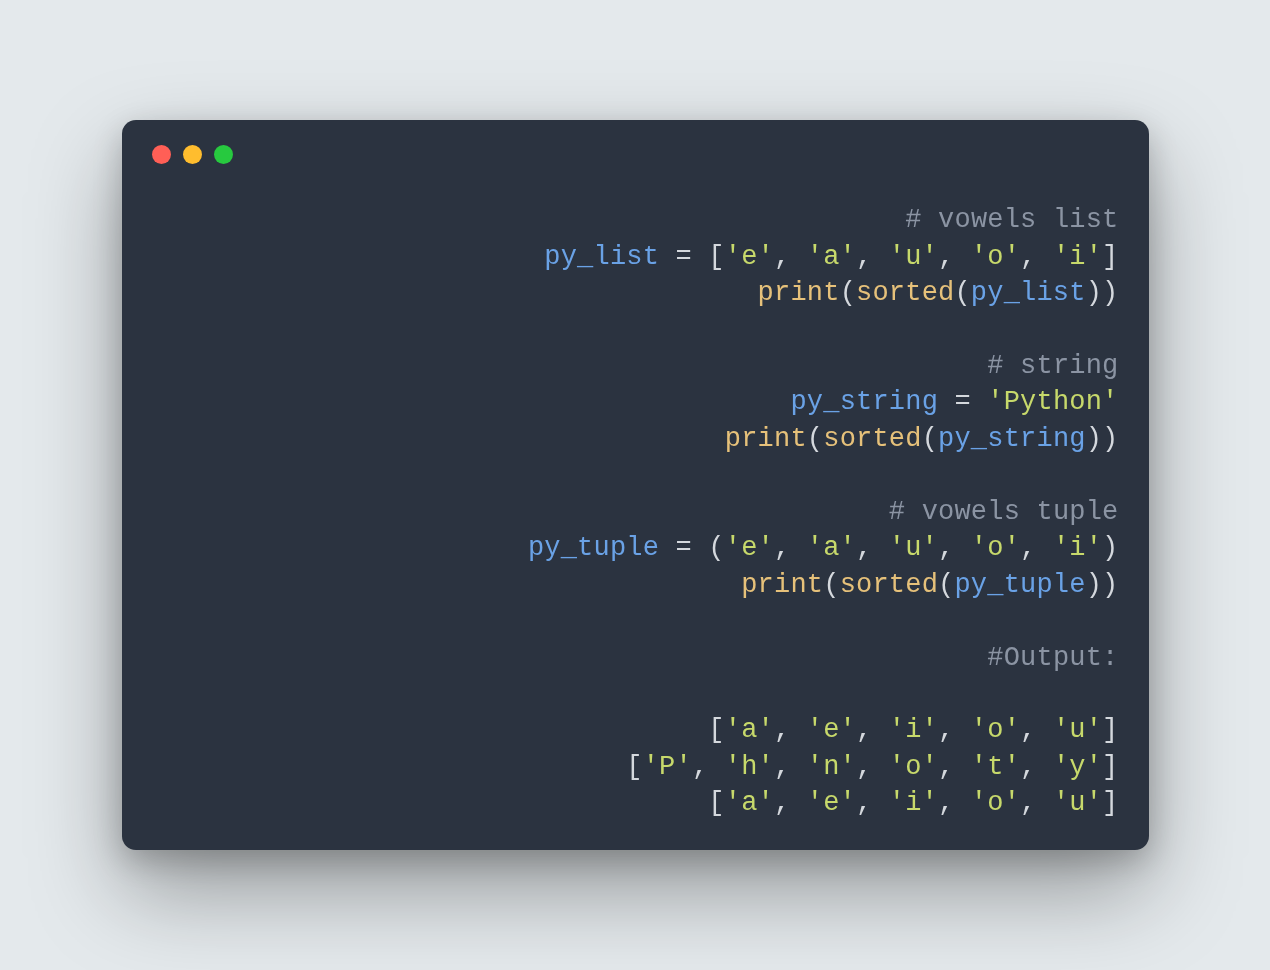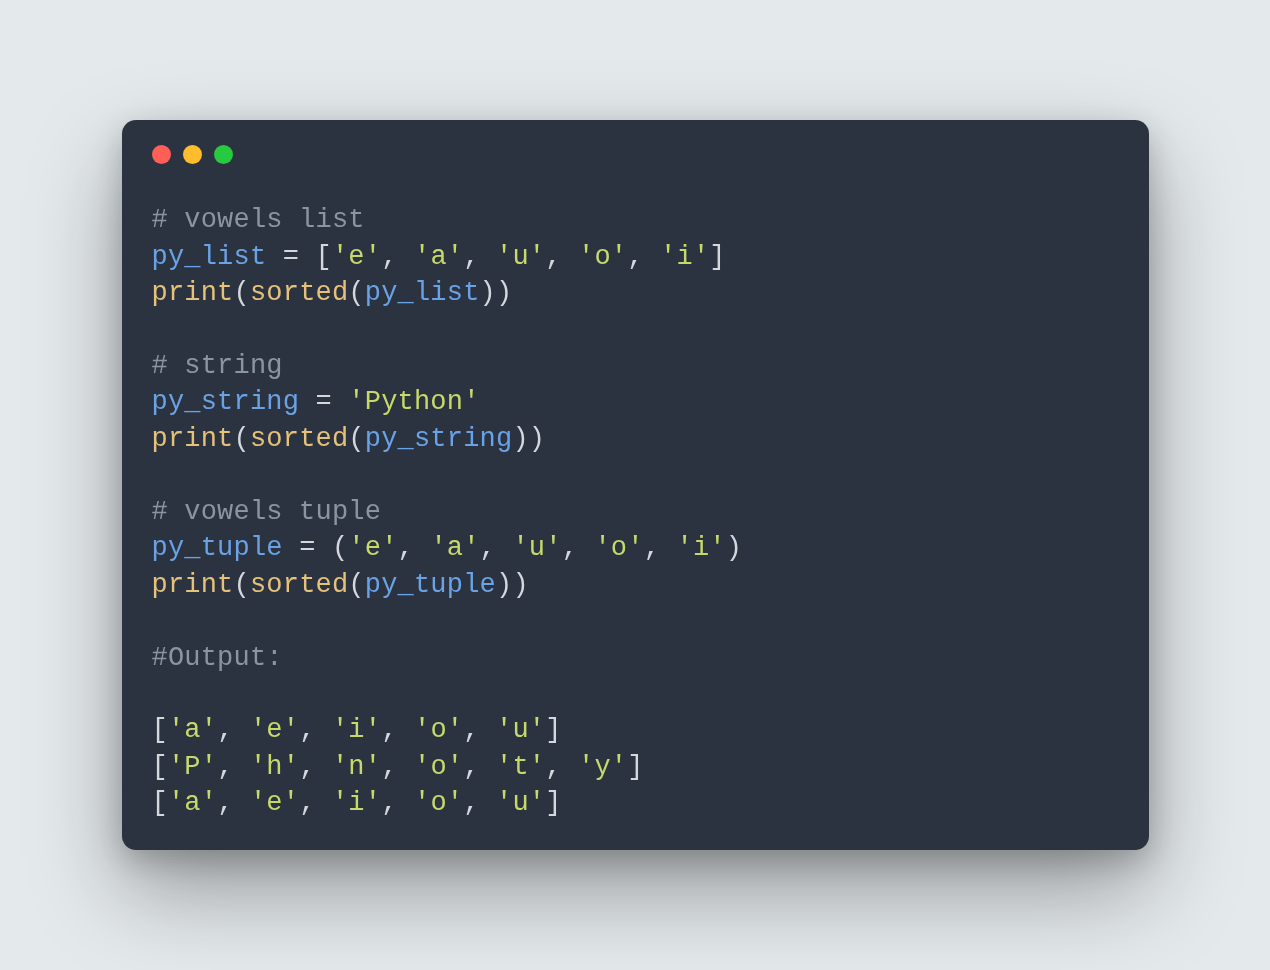--- a/index.html
+++ b/index.html
@@ -10,20 +10,21 @@
     background: #e4e9ec;
     font-family: "SF Mono", "Menlo", "Consolas", "Liberation Mono", monospace;
     overflow: hidden;
   }
   .stage {
     width: 1270px;
     height: 970px;
     display: flex;
     align-items: center;
     justify-content: center;
+    text-align: right;
   }
   .window {
     width: 1027px;
     background: #2b3340;
     border-radius: 14px;
     box-shadow: 0 40px 90px rgba(0,0,0,0.35), 0 10px 30px rgba(0,0,0,0.2);
     padding: 0 0 28px 0;
     box-sizing: border-box;
   }
   .titlebar {

